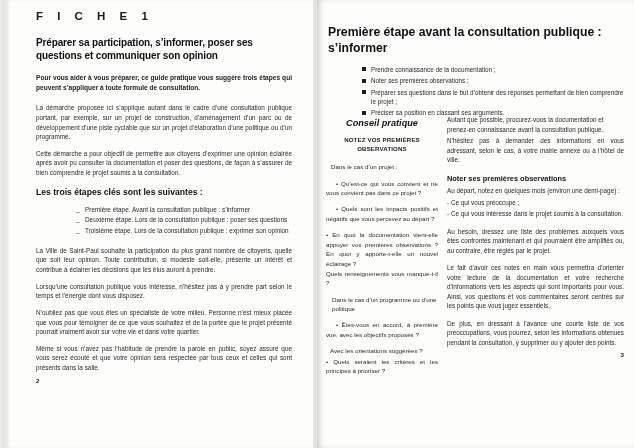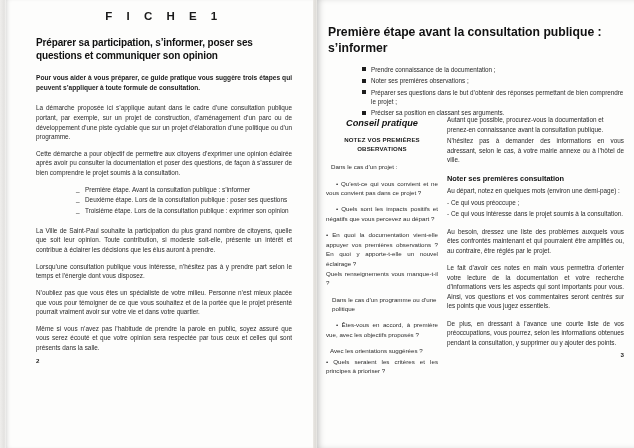--- a/index.html
+++ b/index.html
@@ -62,21 +62,21 @@
   .body-txt {
     font-size: 6.4px;
     line-height: 1.5;
     text-align: justify;
     color: #2a2a2a;
   }
   .fiche-header {
     font-size: 11.5px;
     font-weight: bold;
     letter-spacing: 5.5px;
-    text-align: center;
+    text-align: left;
     color: #1a1a1a;
   }
   h1.title {
     font-size: 10px;
     line-height: 1.32;
     font-weight: bold;
     margin: 0 0 11px 0;
     color: #111;
     letter-spacing: -0.15px;
   }
@@ -234,20 +234,21 @@
     <div class="fiche-header">F I C H E   1</div>
 
     <h1 class="title" style="margin-top:14px;">Préparer sa participation, s’informer, poser ses questions et communiquer son opinion</h1>
 
     <p class="lead">Pour vous aider à vous préparer, ce guide pratique vous suggère trois étapes qui peuvent s’appliquer à toute formule de consultation.</p>
 
     <p class="body-txt">La démarche proposée ici s’applique autant dans le cadre d’une consultation publique portant, par exemple, sur un projet de construction, d’aménagement d’un parc ou de développement d’une piste cyclable que sur un projet d’élaboration d’une politique ou d’un programme.</p>
 
     <p class="body-txt">Cette démarche a pour objectif de permettre aux citoyens d’exprimer une opinion éclairée après avoir pu consulter la documentation et poser des questions, de façon à s’assurer de bien comprendre le projet soumis à la consultation.</p>
 
+    <h2 class="sub" style="margin-top:9px;">Les trois étapes clés sont les suivantes :</h2>
 
     <ul class="steps">
       <li>Première étape. Avant la consultation publique : s’informer</li>
       <li>Deuxième étape. Lors de la consultation publique : poser ses questions</li>
       <li>Troisième étape. Lors de la consultation publique : exprimer son opinion</li>
     </ul>
 
     <p class="body-txt">La Ville de Saint-Paul souhaite la participation du plus grand nombre de citoyens, quelle que soit leur opinion. Toute contribution, si modeste soit-elle, présente un intérêt et contribue à éclairer les décisions que les élus auront à prendre.</p>
 
     <p class="body-txt">Lorsqu’une consultation publique vous intéresse, n’hésitez pas à y prendre part selon le temps et l’énergie dont vous disposez.</p>
@@ -286,21 +287,21 @@
     <p class="conseil-q ind">• Êtes-vous en accord, à première vue, avec les objectifs proposés ?</p>
     <p class="conseil-q noind" style="margin-bottom:1px; text-indent:4px;">Avec les orientations suggérées ?</p>
     <p class="conseil-q noind">• Quels seraient les critères et les principes à prioriser ?</p>
   </div>
 
   <div class="col" style="left:447px; top:115px; width:177px;">
 
     <p class="rcol-txt nojust tight">Autant que possible, procurez-vous la documentation et prenez-en connaissance avant la consultation publique.</p>
     <p class="rcol-txt">N’hésitez pas à demander des informations en vous adressant, selon le cas, à votre mairie annexe ou à l’hôtel de ville.</p>
 
-    <h3 class="rh" style="margin-top:9px;">Noter ses premières consultation</h3>
+    <h3 class="rh" style="margin-top:9px;">Noter ses premières observations</h3>
     <p class="rcol-txt nojust tight">Au départ, notez en quelques mots (environ une demi-page) :</p>
     <p class="rcol-txt nojust tight">- Ce qui vous préoccupe ;</p>
     <p class="rcol-txt nojust">- Ce qui vous intéresse dans le projet soumis à la consultation.</p>
 
     <p class="rcol-txt">Au besoin, dressez une liste des problèmes auxquels vous êtes confrontés maintenant et qui pourraient être amplifiés ou, au contraire, être réglés par le projet.</p>
     <p class="rcol-txt">Le fait d’avoir ces notes en main vous permettra d’orienter votre lecture de la documentation et votre recherche d’informations vers les aspects qui sont importants pour vous. Ainsi, vos questions et vos commentaires seront centrés sur les points que vous jugez essentiels.</p>
     <p class="rcol-txt" style="margin-bottom:4px;">De plus, en dressant à l’avance une courte liste de vos préoccupations, vous pourrez, selon les informations obtenues pendant la consultation, y supprimer ou y ajouter des points.</p>
 
     <div class="pagenum right">3</div>
   </div>

